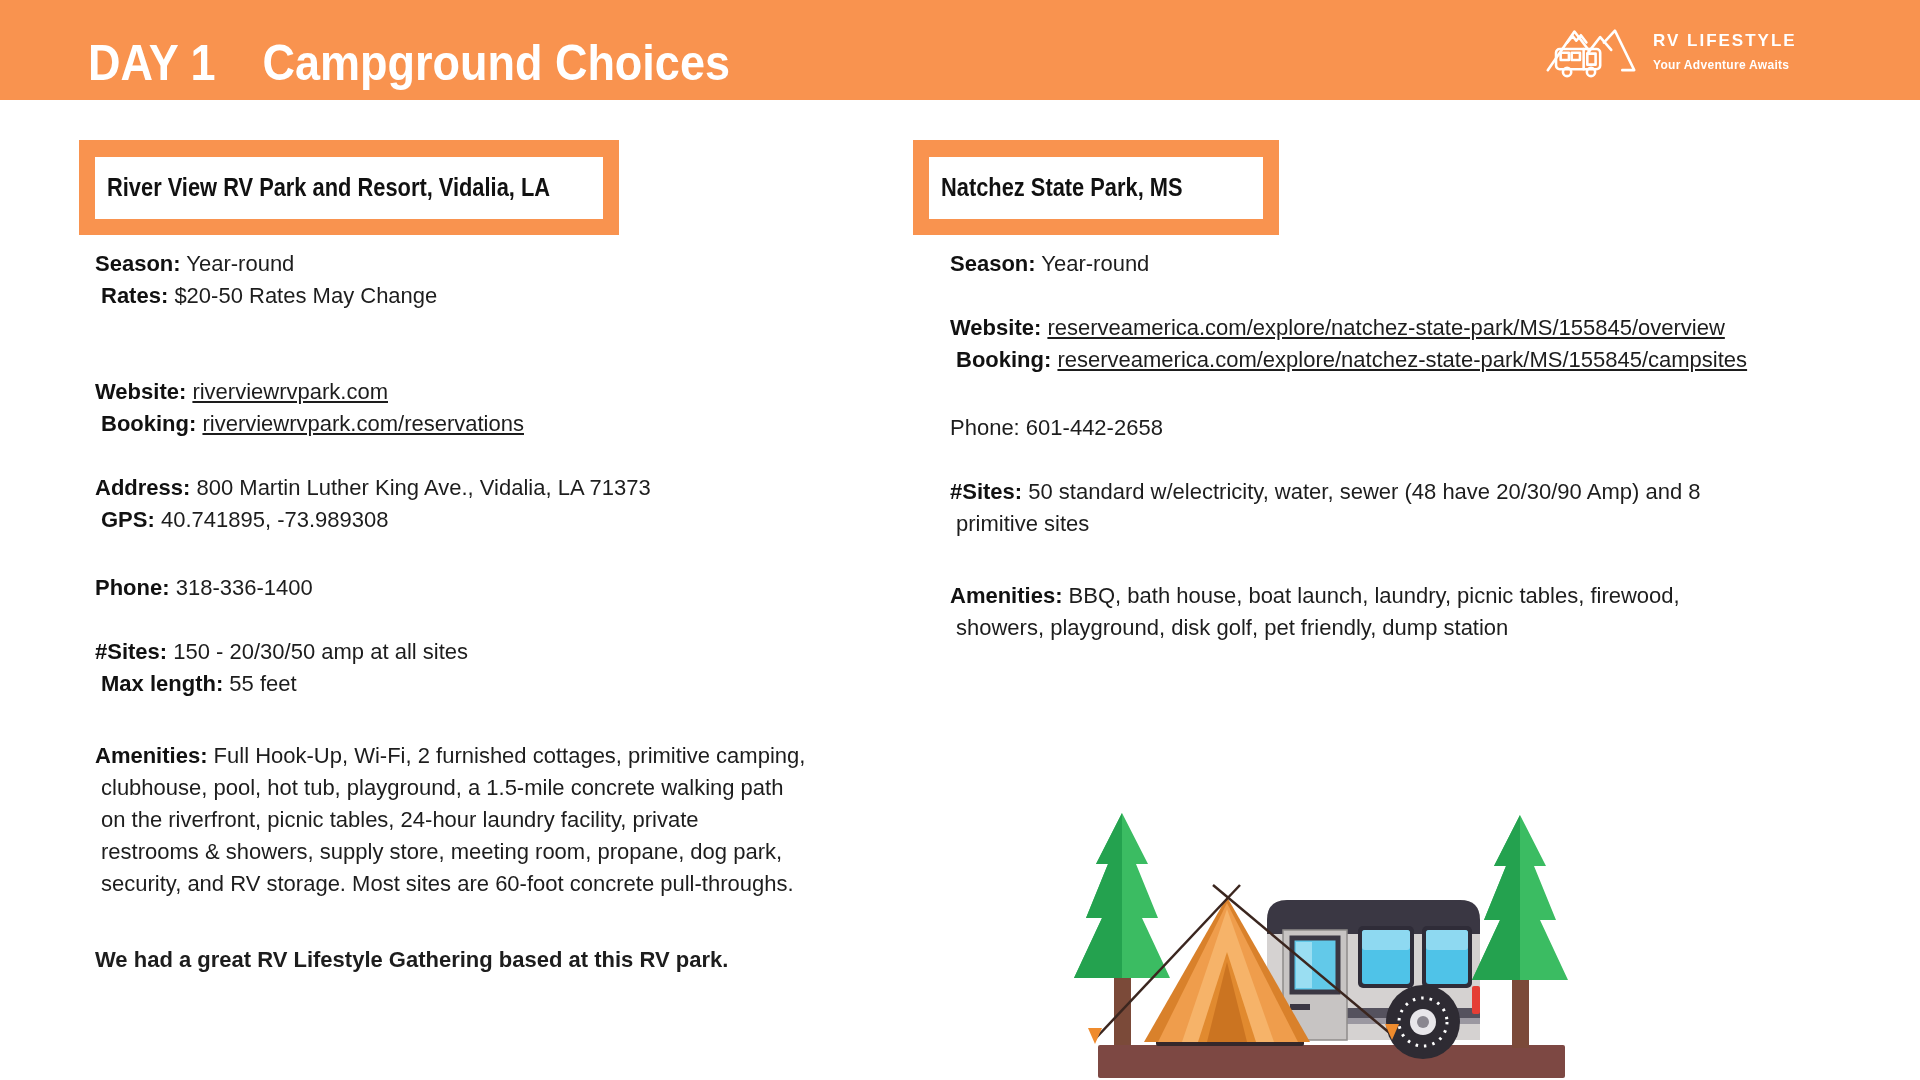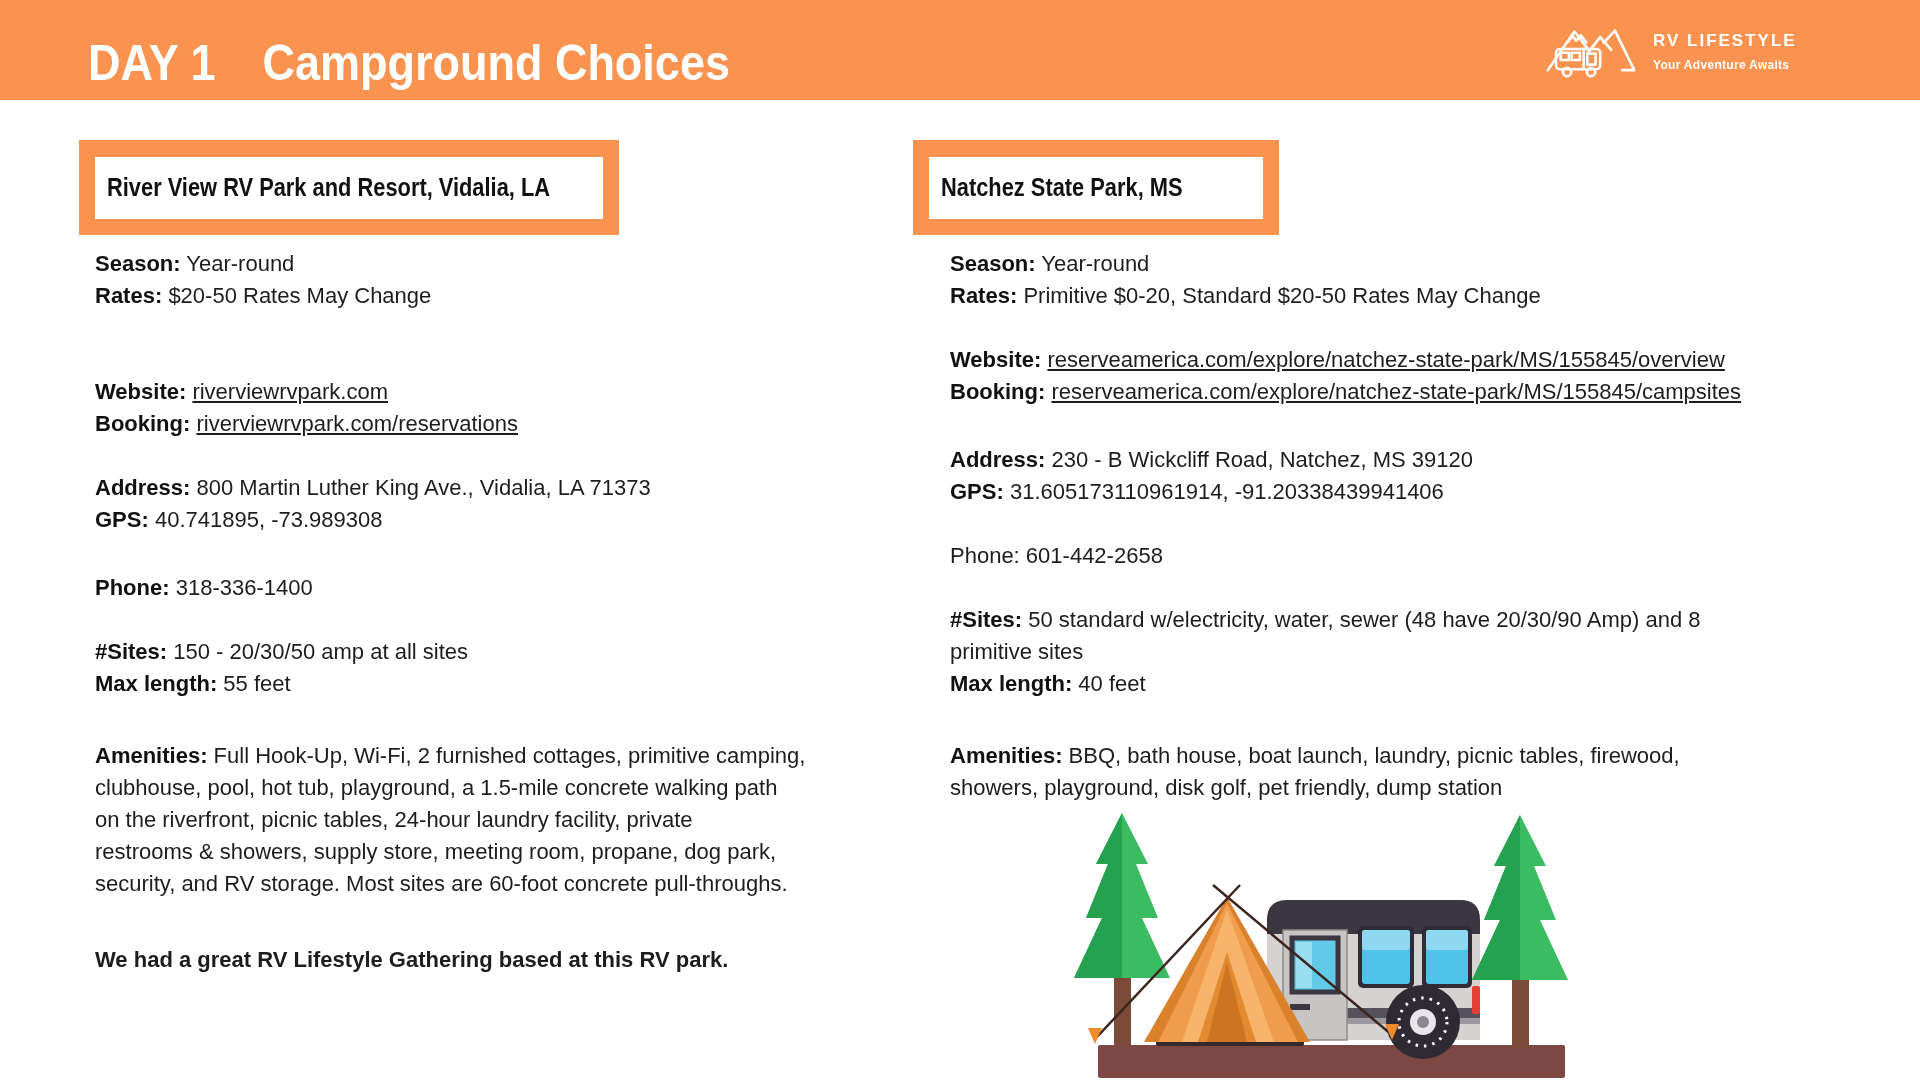--- a/index.html
+++ b/index.html
@@ -27,21 +27,21 @@
   .park-box.left { left:79px; width:540px; }
   .park-box.right { left:913px; width:366px; }
 
   
   .col { position:absolute; top:248px; font-size:22px; line-height:32px; color:var(--ink); }
   .col p { margin:0; }
   .col.left { left:95px; width:860px; }
   .col.right { left:950px; width:900px; }
   .col b { color:#111; }
   .lnk { color:var(--ink); text-decoration:underline; cursor:pointer; }
-  .bline { display:block; }
+  .bline { display:block;margin-left:6px; }
   .note { font-weight:bold; }
 
   .col.left .g-rates     { margin-bottom:64px; }
   .col.left .g-web       { margin-bottom:32px; }
   .col.left .g-addr      { margin-bottom:36px; }
   .col.left .g-phone     { margin-bottom:32px; }
   .col.left .g-sites     { margin-bottom:40px; }
   .col.left .g-amen      { margin-bottom:44px; }
 
   .col.right .g-rates    { margin-bottom:32px; }
@@ -123,37 +123,31 @@
       <span class="bline">on the riverfront, picnic tables, 24-hour laundry facility, private</span>
       <span class="bline">restrooms &amp; showers, supply store, meeting room, propane, dog park,</span>
       <span class="bline">security, and RV storage. Most sites are 60-foot concrete pull-throughs.</span>
     </p>
     <p class="note">We had a great RV Lifestyle Gathering based at this RV park.</p>
   </div>
 
   <div class="col right">
     <p class="g-rates">
       <b>Season:</b> <span>Year-round</span>
-      <span class="bline"><b>Rates:</b> <span>Primitive $0-20, Standard $20-50 Rates May Change</span></span>
     </p>
     <p class="g-web">
       <b>Website:</b> <a class="lnk">reserveamerica.com/explore/natchez-state-park/MS/155845/overview</a>
       <span class="bline"><b>Booking:</b> <a class="lnk">reserveamerica.com/explore/natchez-state-park/MS/155845/campsites</a></span>
     </p>
-    <p class="g-addr">
-      <b>Address:</b> <span>230 - B Wickcliff Road, Natchez, MS 39120</span>
-      <span class="bline"><b>GPS:</b> <span>31.605173110961914, -91.20338439941406</span></span>
-    </p>
     <p class="g-phone">
       <span>Phone:</span> <span>601-442-2658</span>
     </p>
     <p class="g-sites">
       <b>#Sites:</b> <span>50 standard w/electricity, water, sewer (48 have 20/30/90 Amp) and 8</span>
       <span class="bline">primitive sites</span>
-      <span class="bline"><b>Max length:</b> <span>40 feet</span></span>
     </p>
     <p>
       <b>Amenities:</b> <span>BBQ, bath house, boat launch, laundry, picnic tables, firewood,</span>
       <span class="bline">showers, playground, disk golf, pet friendly, dump station</span>
     </p>
   </div>
 
   <div class="illustration">
     <svg width="500" height="274" viewBox="0 0 500 274">
 

